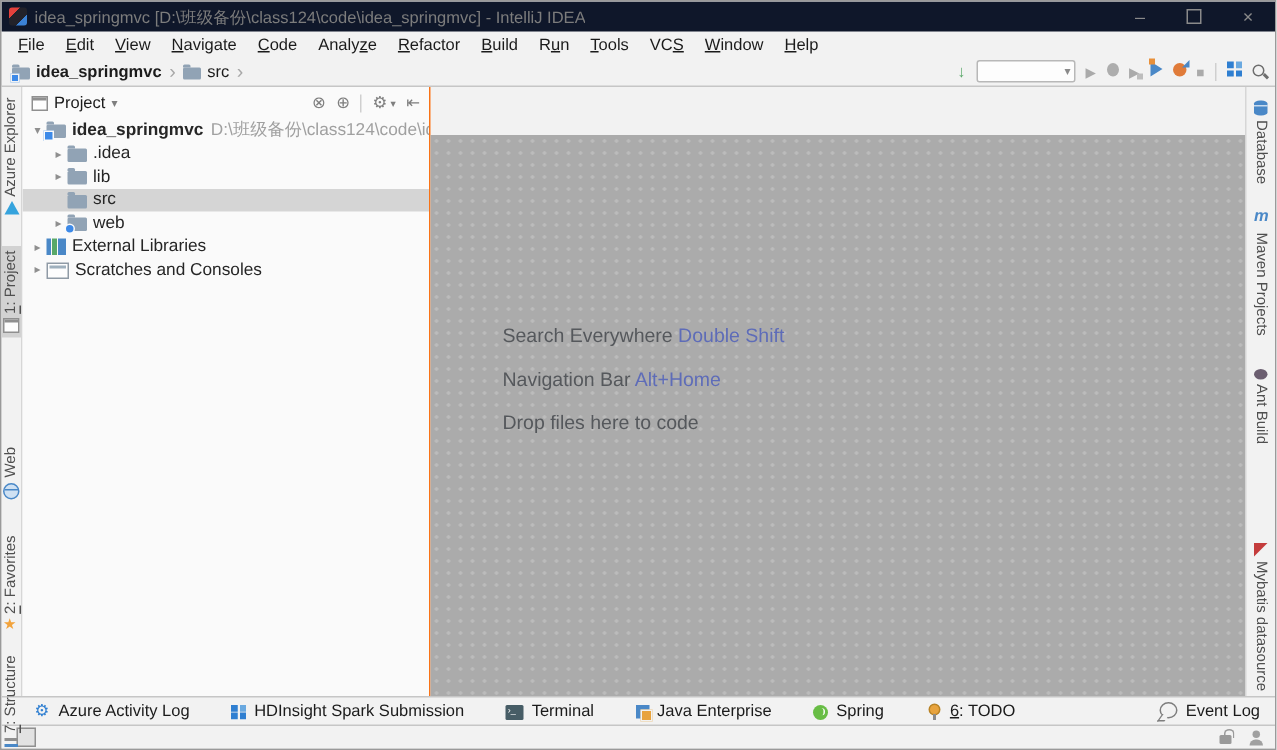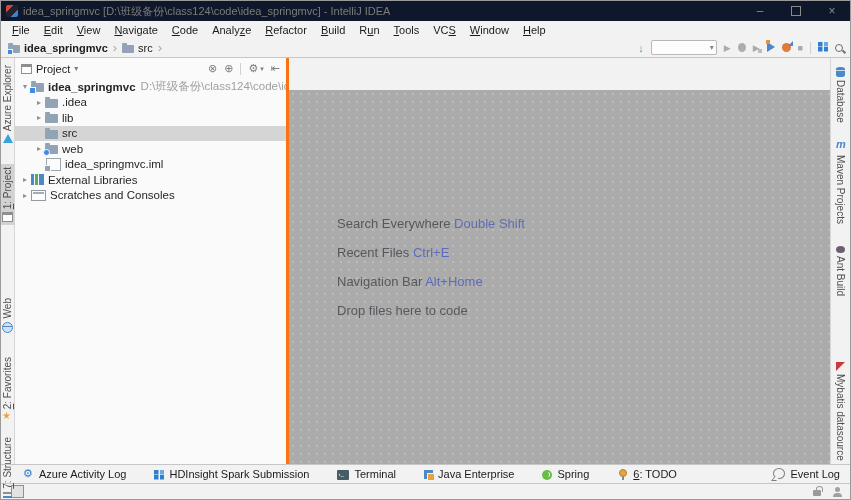--- a/index.html
+++ b/index.html
@@ -75,21 +75,21 @@
   .sicon.web{width:9px;height:9px;border:1px solid #4a88c7;border-radius:50%;background:#cfe1f3;}
   .sicon.web::before{content:'';position:absolute;top:3px;left:0;right:0;height:1px;background:#4a88c7;}
   .sicon.star::before{content:'★';color:#f2a33c;font-size:10px;position:absolute;top:-2px;left:0;}
   .sicon.structure{background:linear-gradient(#8f8f8f 0 2px,transparent 2px 4px,#4a88c7 4px 6px,transparent 6px 8px,#8f8f8f 8px 10px);width:9px;height:10px;}
   .sicon.database{width:9px;height:10px;background:#4a88c7;border-radius:4px/2px;}
   .sicon.database::before{content:'';position:absolute;top:3px;left:0;right:0;height:1px;background:#fff;opacity:.7;}
   .sicon.maven::before{content:'m';color:#4a88c7;font-style:italic;font-weight:bold;font-size:11px;position:absolute;top:-3px;left:1px;}
   .sicon.ant{width:9px;height:7px;background:#6b5e70;border-radius:50%;margin-top:2px;}
   .sicon.mybatis{width:0;height:0;border-top:9px solid #c43c3c;border-right:9px solid transparent;}
   
-  .project-panel{width:271px;flex:0 0 271px;background:#fafafa;border-right:3px solid #f97316;
+  .project-panel{width:271px;flex:0 0 271px;background:#fafafa;border-right:1px solid #f97316;
                  display:flex;flex-direction:column;min-height:0;}
   .panel-header{height:21px;flex:0 0 21px;display:flex;align-items:center;padding:0 6px;gap:4px;}
   .panel-title{font-size:11px;}
   .panel-caret{font-size:8px;color:#7e7e7e;}
   .panel-icons{margin-left:auto;display:flex;align-items:center;gap:7px;color:#7e7e7e;font-size:11px;}
   .panel-icons .small-caret{font-size:7px;margin-left:-5px;}
   .tree{flex:1;overflow:hidden;font-size:11.5px;}
   .tree-row{display:flex;align-items:center;height:15.5px;white-space:nowrap;overflow:hidden;cursor:default;}
   .tree-row.selected{background:#d5d5d5;}
   .tree-row.root .tname{font-weight:bold;}
@@ -282,26 +282,20 @@
             <span class="ticon folder"></span>
             <span class="tname">src</span>
             <span class="tpath"></span>
           </div>
           <div class="tree-row" style="padding-left: 18px;">
             <span class="chev">▸</span>
             <span class="ticon folder-web"></span>
             <span class="tname">web</span>
             <span class="tpath"></span>
           </div>
-          <div class="tree-row" style="padding-left: 18px;">
-            <span class="chev"></span>
-            <span class="ticon file-iml"></span>
-            <span class="tname">idea_springmvc.iml</span>
-            <span class="tpath"></span>
-          </div>
           <div class="tree-row" style="padding-left: 4px;">
             <span class="chev">▸</span>
             <span class="ticon libs"></span>
             <span class="tname">External Libraries</span>
             <span class="tpath"></span>
           </div>
           <div class="tree-row" style="padding-left: 4px;">
             <span class="chev">▸</span>
             <span class="ticon scratches"></span>
             <span class="tname">Scratches and Consoles</span>
@@ -309,24 +303,20 @@
           </div>
         </div>
     </div>
 
     <div class="editor">
       <div class="welcome">
 
       <div class="wline">
             <span class="wlabel">Search Everywhere</span>
             <span class="wshort">Double Shift</span>
-          </div>
-          <div class="wline">
-            <span class="wlabel">Recent Files</span>
-            <span class="wshort">Ctrl+E</span>
           </div>
           <div class="wline">
             <span class="wlabel">Navigation Bar</span>
             <span class="wshort">Alt+Home</span>
           </div>
           <div class="wline">
             <span class="wlabel">Drop files here to code</span>
             <span class="wshort"></span>
           </div>
         </div>

